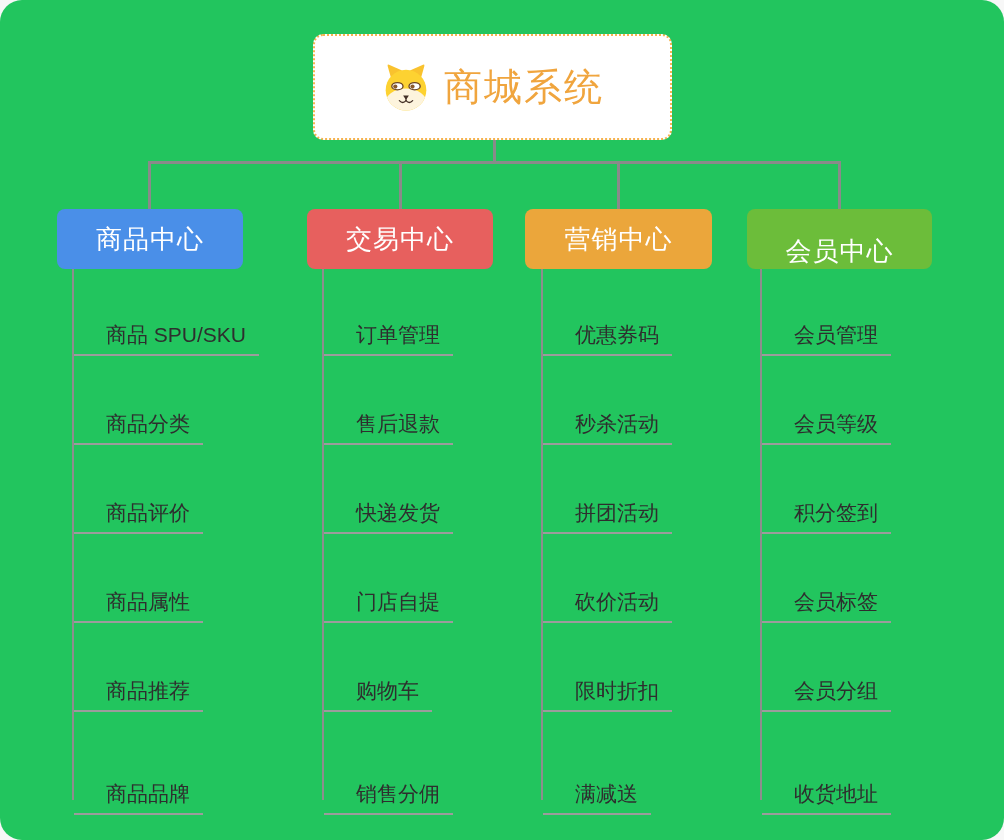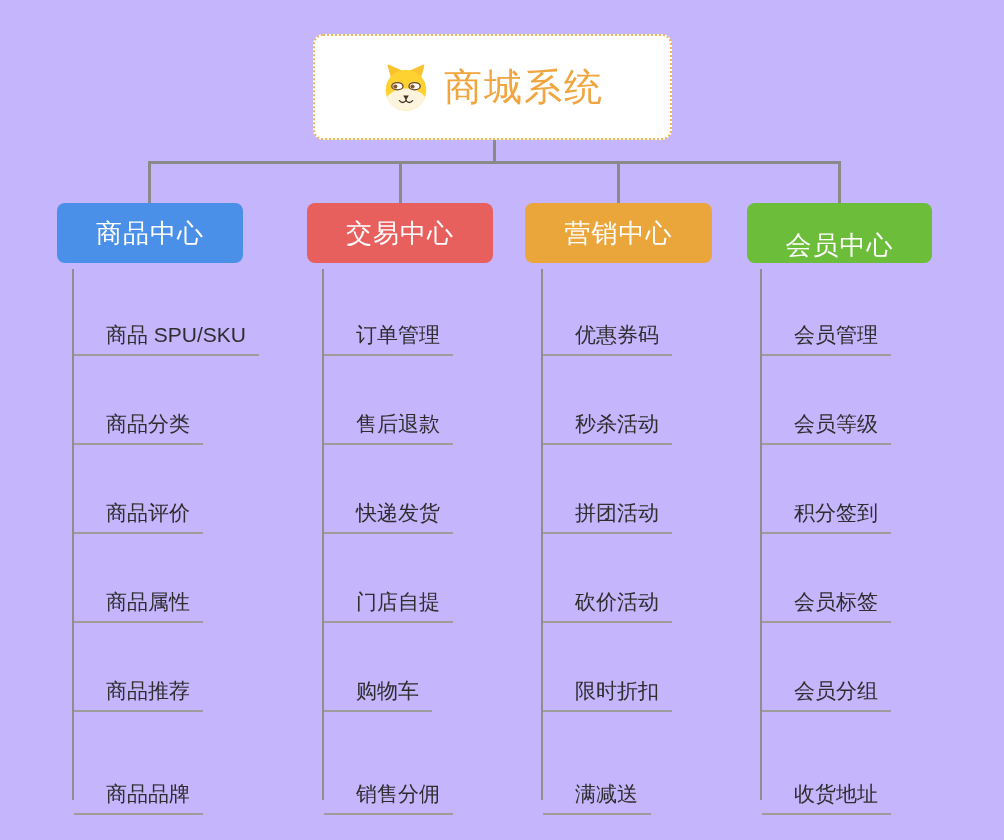--- a/index.html
+++ b/index.html
@@ -4,22 +4,23 @@
 <style>
   html, body { margin: 0; padding: 0; }
   body {
     font-family: "Liberation Sans", "DejaVu Sans", sans-serif;
     background: #f7f7f7;
   }
   #canvas {
     position: relative;
     width: 1004px;
     height: 840px;
-    background: #c4b5fd;
+    background: #22c55e;
     overflow: hidden;
+    border-radius: 22px;
   }
 
   
   .root-node {
     position: absolute;
     left: 313px; top: 34px;
     width: 359px; height: 106px;
     background: #ffffff;
     border: 2px dotted #f6b34f;
     border-radius: 10px;
@@ -46,21 +47,21 @@
   .hbar  { left: 148px; top: 161px; width: 693px; height: 3px; }
   .drop  { top: 163px; width: 3px; height: 46px; }
   .drop-1 { left: 148px; }
   .drop-2 { left: 399px; }
   .drop-3 { left: 617px; }
   .drop-4 { left: 838px; }
 
   
   .branch-node {
     position: absolute;
-    top: 203px;
+    top: 209px;
     height: 60px;
     border-radius: 8px;
     display: flex;
     align-items: center;
     justify-content: center;
     color: #ffffff;
     font-size: 26px;
     letter-spacing: 1px;
     cursor: pointer;
     white-space: nowrap;

